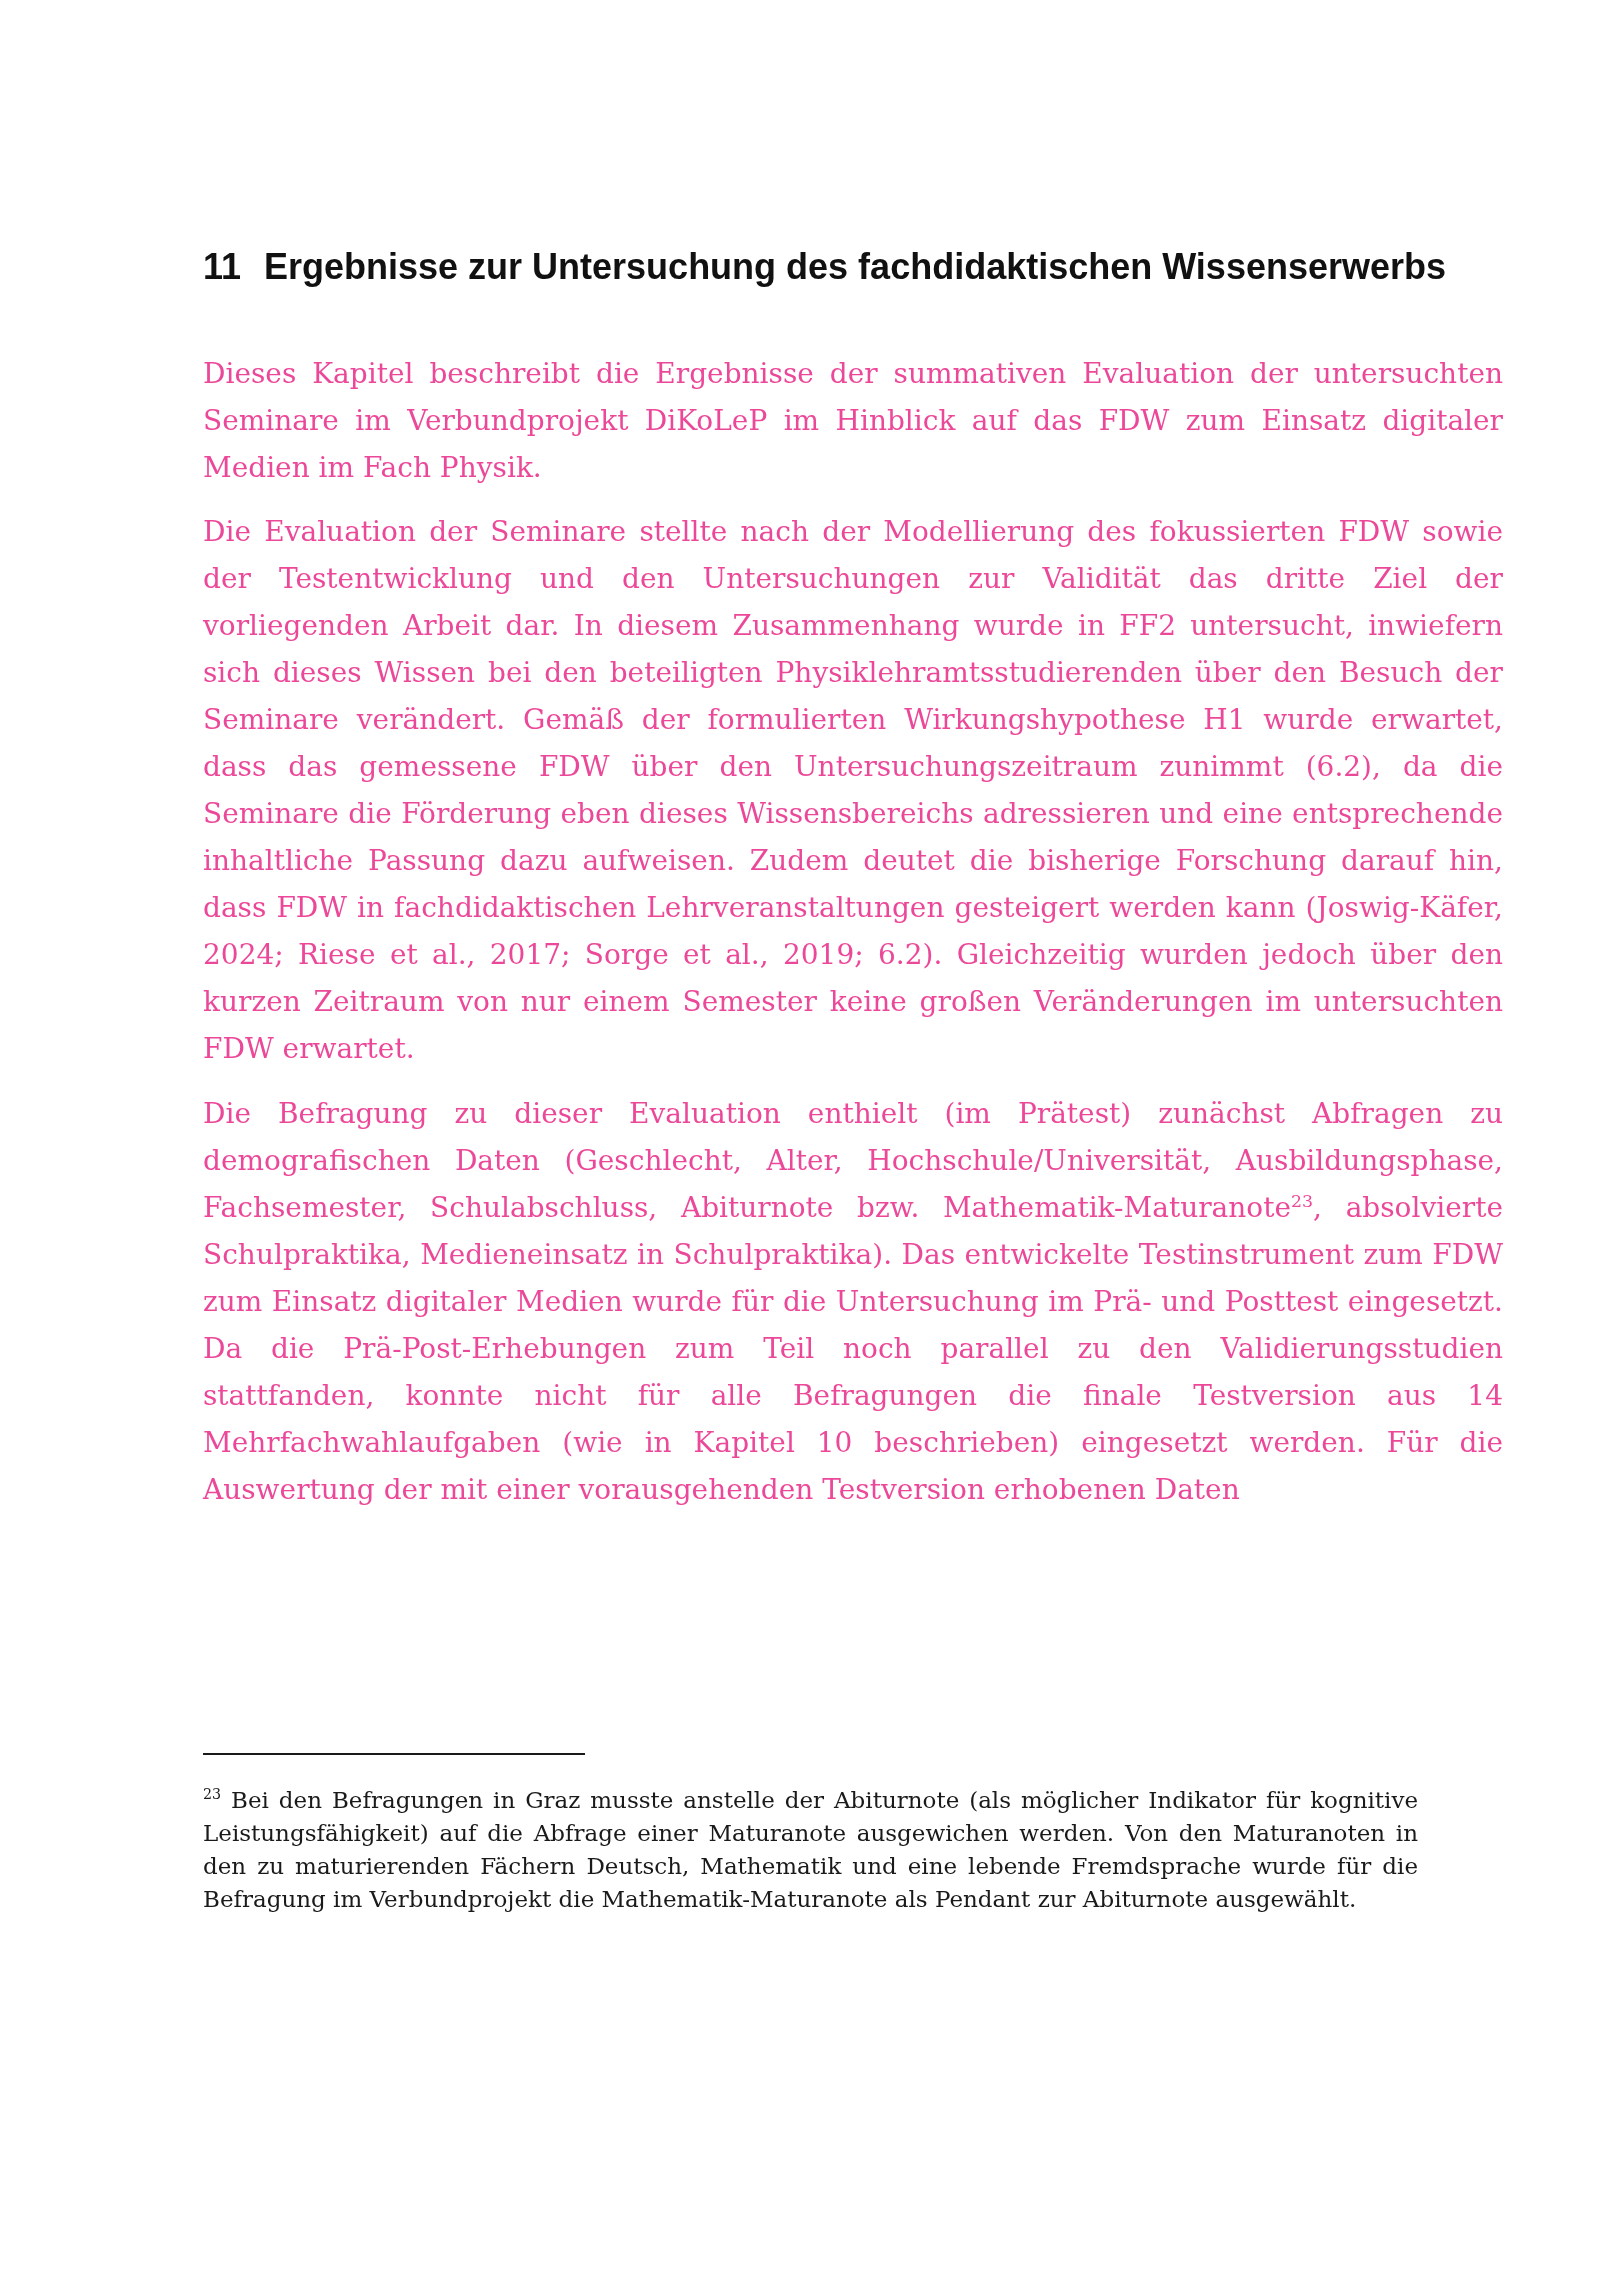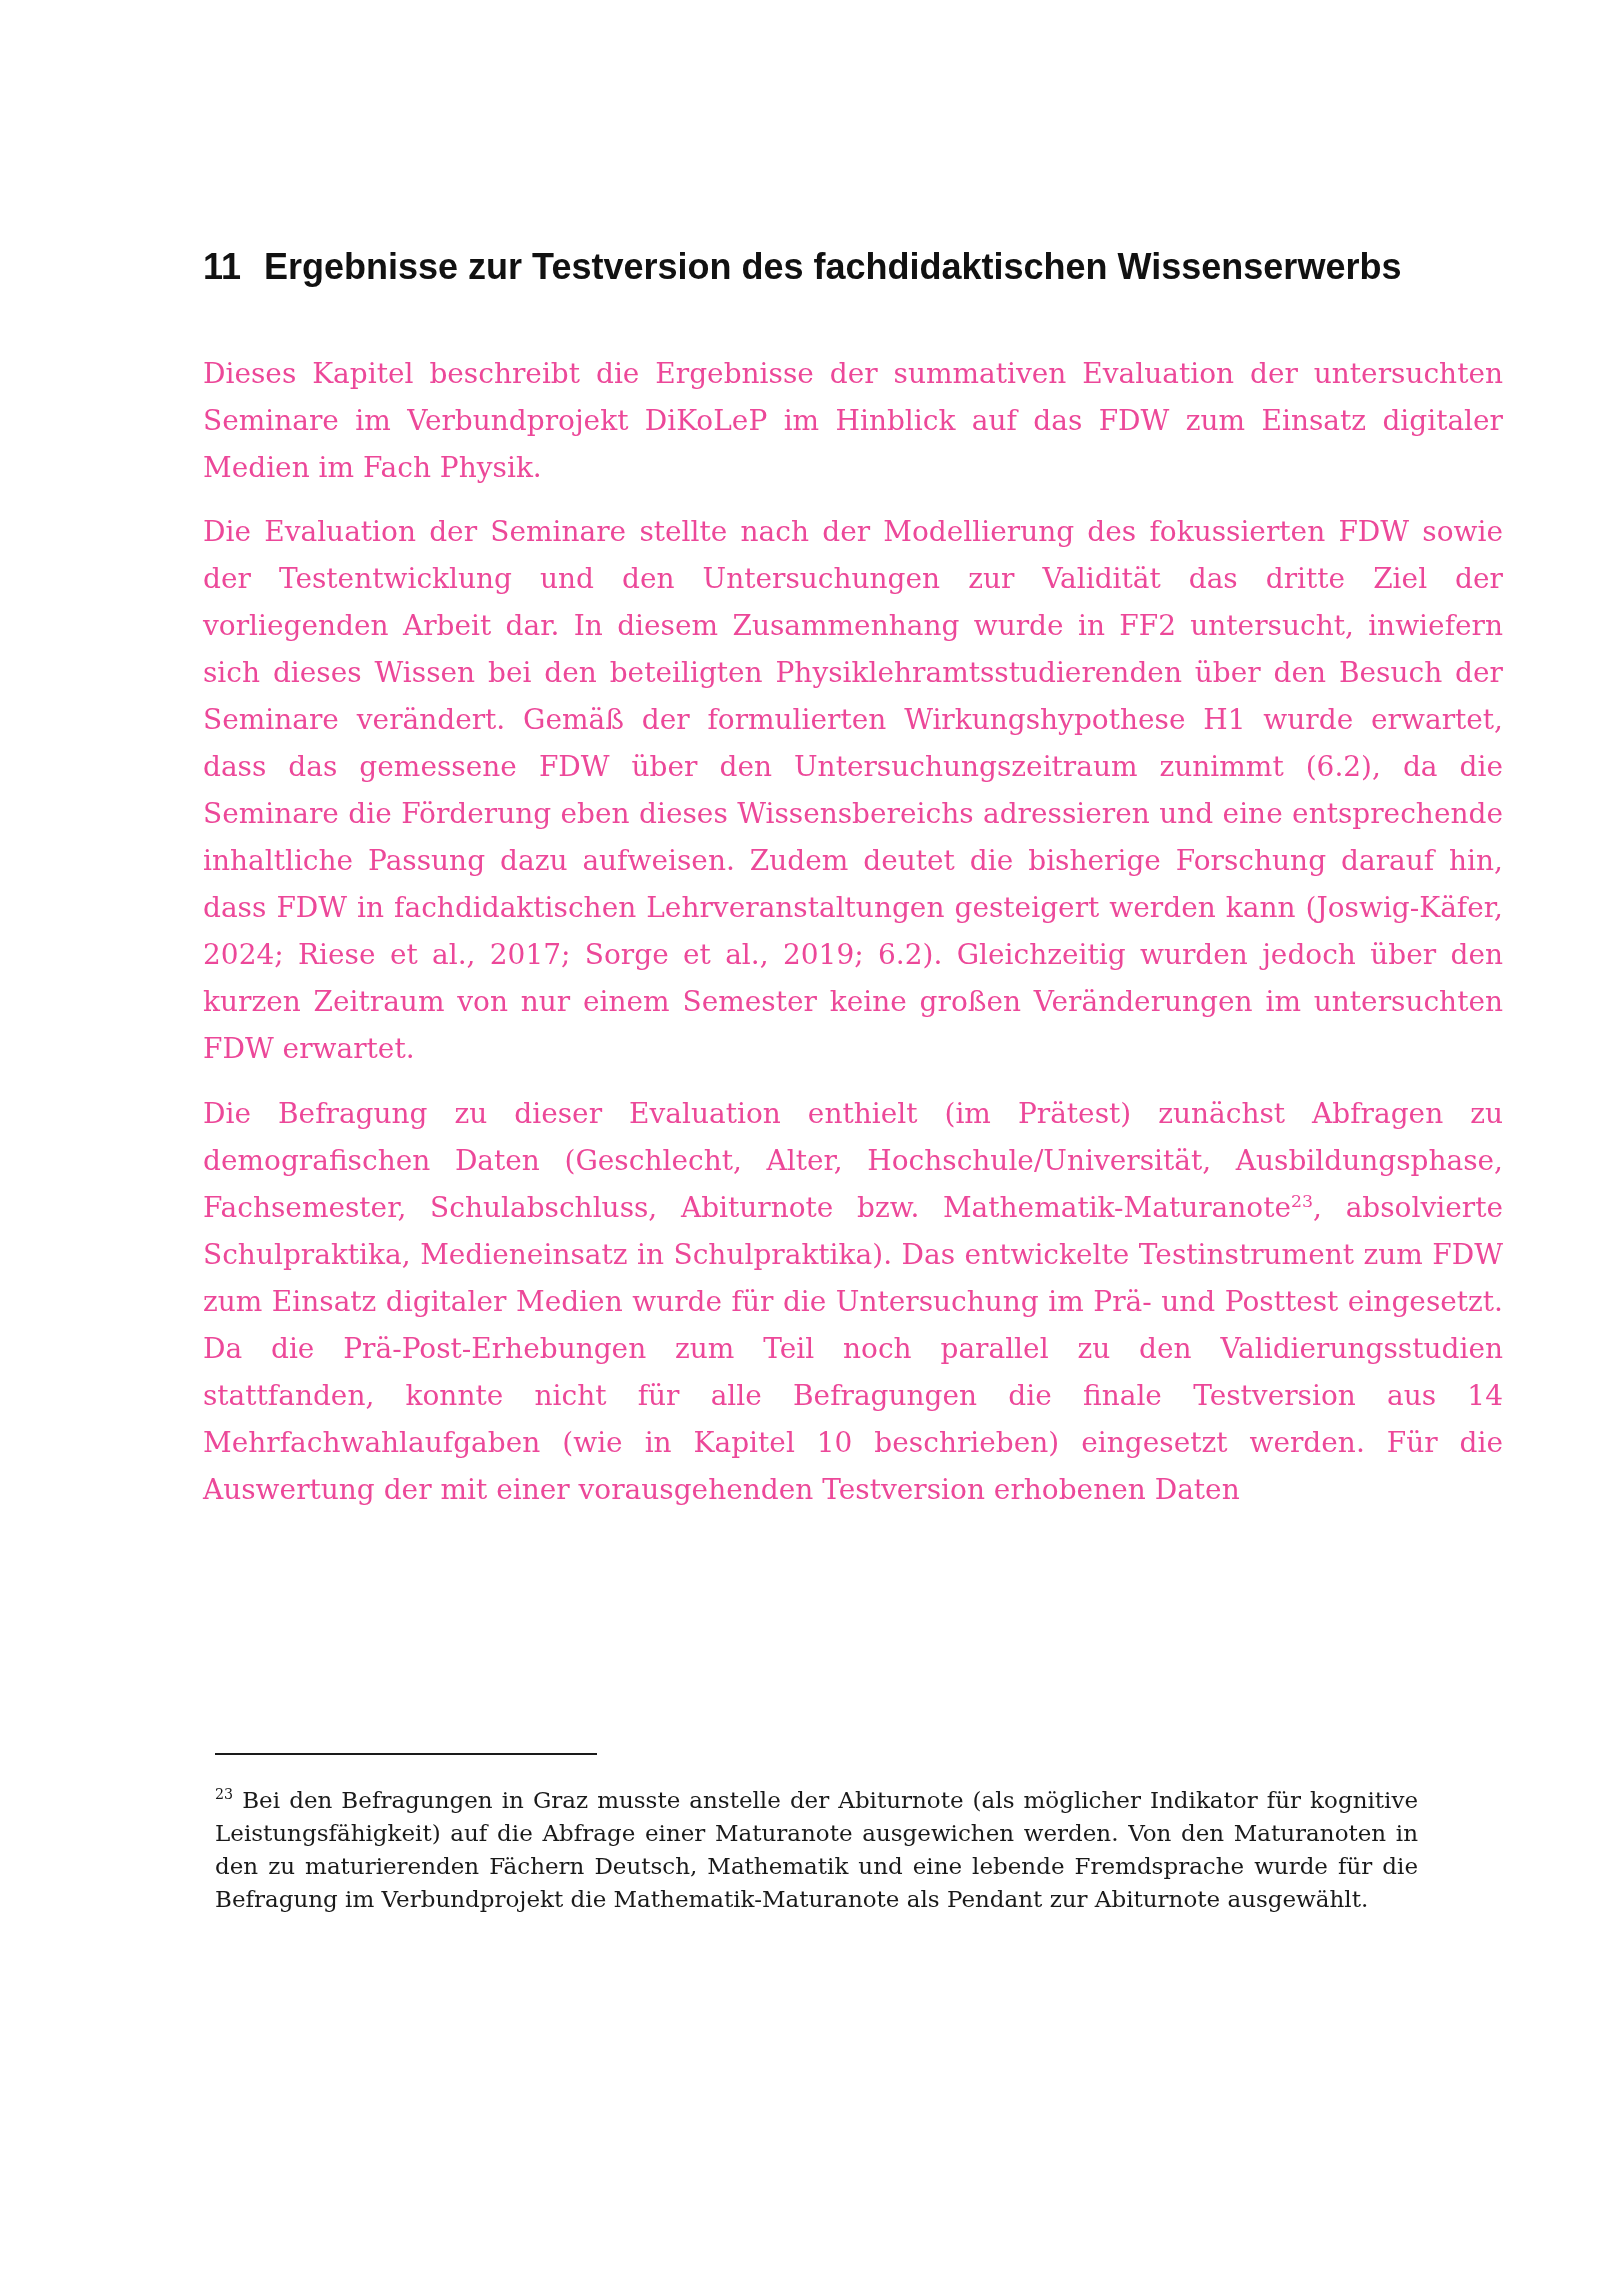--- a/index.html
+++ b/index.html
@@ -43,21 +43,21 @@
     margin: 0 0 17.6px 0;
     color: #ec4899;
   }
   .fn-ref {
     font-size: 0.62em;
     line-height: 0;
     vertical-align: super;
   }
   .footnote-area {
     position: absolute;
-    left: 215px;
+    left: 203px;
     right: 203px;
     top: 1753px;
   }
   .fn-rule {
     border: none;
     border-top: 2px solid #1a1a1a;
     width: 382px;
     margin: 0 0 29px 0;
   }
   .footnote {
@@ -76,21 +76,21 @@
     vertical-align: super;
   }
 </style>
 </head>
 <body>
 
 <div class="page">
 
   <h1 class="heading">
     <span class="h-num">11</span>
-    <span class="h-title">Ergebnisse zur Testversion des fachdidaktischen Wissenserwerbs</span>
+    <span class="h-title">Ergebnisse zur Untersuchung des fachdidaktischen Wissenserwerbs</span>
   </h1>
 
   <p class="body-para">Dieses Kapitel beschreibt die Ergebnisse der summativen Evaluation der untersuchten Seminare im Verbundprojekt DiKoLeP im Hinblick auf das FDW zum Einsatz digitaler Medien im Fach Physik.</p>
 
   <p class="body-para">Die Evaluation der Seminare stellte nach der Modellierung des fokussierten FDW sowie der Testentwicklung und den Untersuchungen zur Validität das dritte Ziel der vorliegenden Arbeit dar. In diesem Zusammenhang wurde in FF2 untersucht, inwiefern sich dieses Wissen bei den beteiligten Physiklehramtsstudierenden über den Besuch der Seminare verändert. Gemäß der formulierten Wirkungshypothese H1 wurde erwartet, dass das gemessene FDW über den Untersuchungszeitraum zunimmt (6.2), da die Seminare die Förderung eben dieses Wissensbereichs adressieren und eine entsprechende inhaltliche Passung dazu aufweisen. Zudem deutet die bisherige Forschung darauf hin, dass FDW in fachdidaktischen Lehrveranstaltungen gesteigert werden kann (Joswig-Käfer, 2024; Riese et al., 2017; Sorge et al., 2019; 6.2). Gleichzeitig wurden jedoch über den kurzen Zeitraum von nur einem Semester keine großen Veränderungen im untersuchten FDW erwartet.</p>
 
   <p class="body-para"><span>Die Befragung zu dieser Evaluation enthielt (im Prätest) zunächst Abfragen zu demografischen Daten (Geschlecht, Alter, Hochschule/Universität, Ausbildungsphase, Fachsemester, Schulabschluss, Abiturnote bzw. Mathematik-Maturanote</span><sup class="fn-ref">23</sup><span>, absolvierte Schulpraktika, Medieneinsatz in Schulpraktika). Das entwickelte Testinstrument zum FDW zum Einsatz digitaler Medien wurde für die Untersuchung im Prä- und Posttest eingesetzt. Da die Prä-Post-Erhebungen zum Teil noch parallel zu den Validierungsstudien stattfanden, konnte nicht für alle Befragungen die finale Testversion aus 14 Mehrfachwahlaufgaben (wie in Kapitel 10 beschrieben) eingesetzt werden. Für die Auswertung der mit einer vorausgehenden Testversion erhobenen Daten</span></p>
 
   <div class="footnote-area">
     <hr class="fn-rule">

